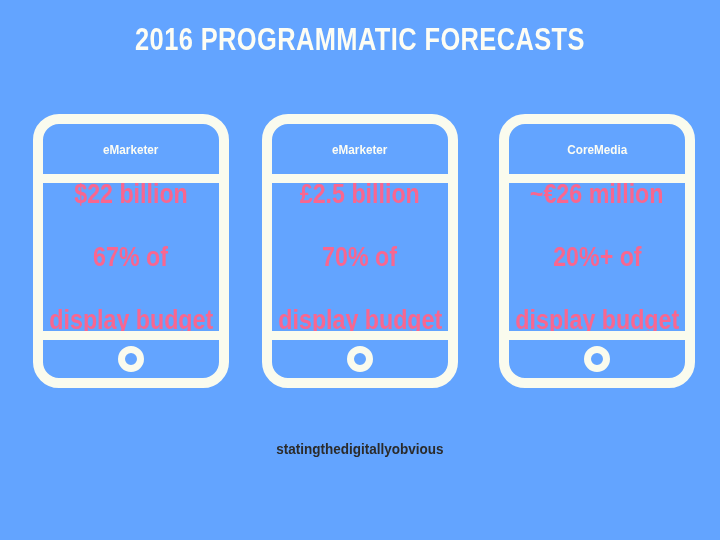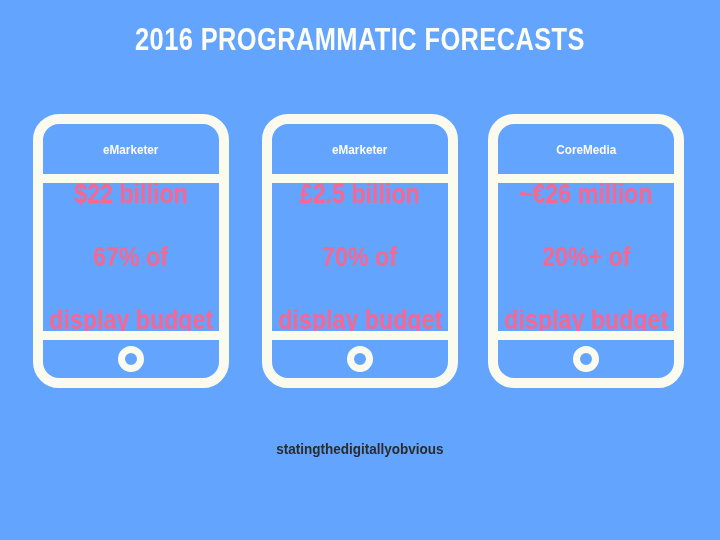--- a/index.html
+++ b/index.html
@@ -76,21 +76,21 @@
     top: 0;
     width: 196px;
     height: 274px;
     border: 10px solid #fafbee;
     border-radius: 26px;
     box-sizing: border-box;
     background: #63a4ff;
   }
   .phone.p0 { left: 33px; }
   .phone.p1 { left: 262px; }
-  .phone.p2 { left: 488px; }
+  .phone.p2 { left: 499px; }
 
   .phone-inner {
     position: relative;
     width: 100%;
     height: 100%;
   }
 
   
   .source-area {
     position: absolute;

